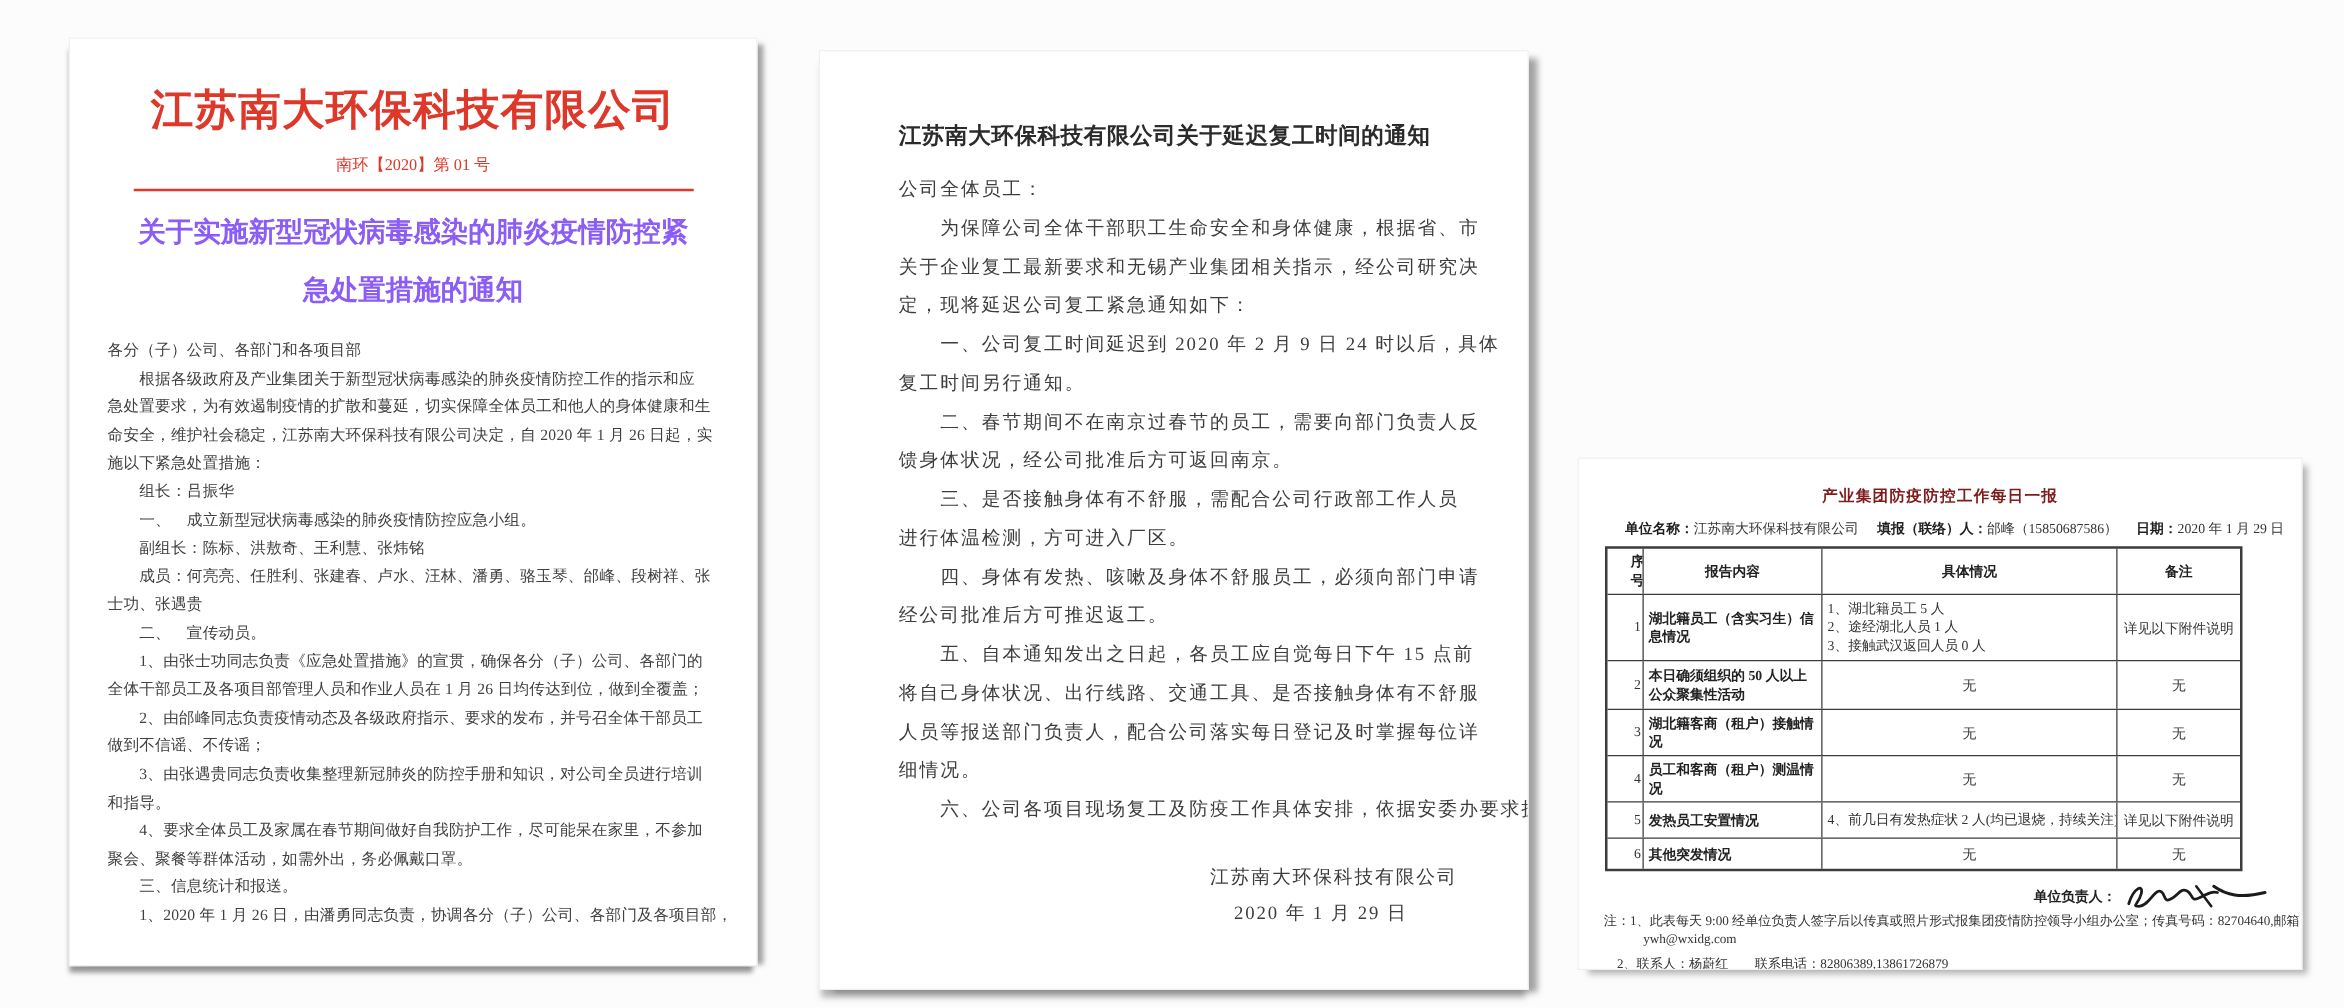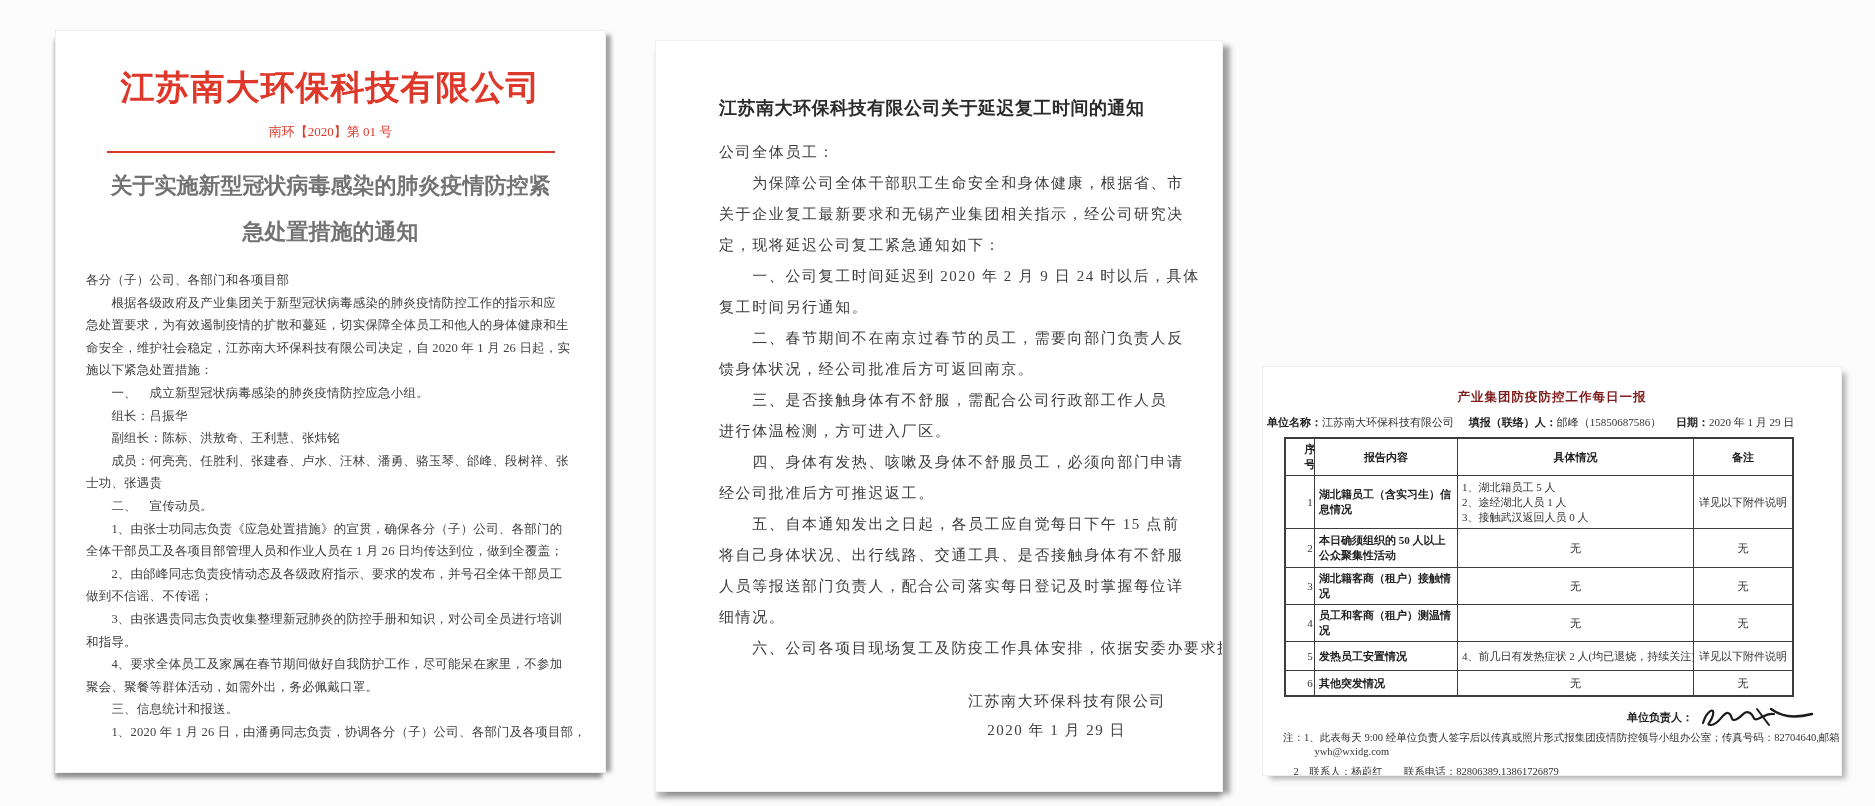--- a/index.html
+++ b/index.html
@@ -8,40 +8,40 @@
   .page{position:absolute;background:#ffffff;border:1px solid #f0f0f0;box-sizing:border-box;overflow:hidden;}
 
   
   .page-left{left:55px;top:30px;width:551px;height:743px;
     box-shadow:8px 2px 4px -3px rgba(90,90,90,.55), -2px 7px 4px -2px rgba(80,80,80,.6);}
   .l-red-title{margin-top:34px;text-align:center;font-size:34px;font-weight:bold;
     letter-spacing:1px;color:#dd382a;font-family:"Liberation Sans","DejaVu Sans",sans-serif;}
   .l-doc-no{margin-top:12px;text-align:center;font-size:13px;color:#dd382a;}
   .l-rule{margin:10px auto 0;width:448px;border:none;border-top:2px solid #dd382a;}
   .l-heading{margin-top:10px;}
-  .l-head-line{text-align:center;font-size:22px;font-weight:bold;line-height:46px;color:#737373;white-space:nowrap;}
+  .l-head-line{text-align:center;font-size:22px;font-weight:bold;line-height:46px;color:#8b5cf6;white-space:nowrap;}
   .l-body{margin:14px 18px 0 30px;font-size:12.5px;line-height:22.6px;color:#404040;letter-spacing:.2px;}
   .l-body .line{white-space:nowrap;}
 
   
   .page-middle{left:655px;top:40px;width:568px;height:752px;padding:0 56px 0 63px;
     box-shadow:9px 4px 5px -2px rgba(90,90,90,.55), 0 8px 5px -2px rgba(90,90,90,.45);}
   .m-title{margin-top:55px;font-size:18px;font-weight:bold;color:#2b2b2b;letter-spacing:.5px;
     font-family:"Liberation Sans","DejaVu Sans",sans-serif;white-space:nowrap;}
   .m-body{margin-top:17px;font-size:15px;line-height:31px;letter-spacing:1.6px;color:#3d3d3d;}
   .m-body .line{white-space:nowrap;}
   .m-sign{margin-top:28px;}
   .m-sign-company{text-align:right;font-size:15px;letter-spacing:1.5px;color:#3d3d3d;white-space:nowrap;}
   .m-sign-date{text-align:right;padding-right:40px;margin-top:10px;font-size:15px;letter-spacing:1.5px;color:#3d3d3d;white-space:nowrap;}
 
   
   .page-right{left:1262px;top:366px;width:580px;height:410px;
     box-shadow:6px 5px 5px -2px rgba(110,110,110,.5);}
   .r-title{margin-top:22px;text-align:center;font-size:12.5px;font-weight:bold;letter-spacing:1px;color:#7f1d1d;}
-  .r-info{margin:9px 18px 0 4px;font-size:11px;color:#333;white-space:nowrap;}
+  .r-info{margin:9px 18px 0 37px;font-size:11px;color:#333;white-space:nowrap;}
   .r-info .lbl{font-weight:bold;color:#222;}
   .r-info .sp{margin-left:12px;}
   .r-table{margin:7px 47px 0 21px;border:2px solid #3c3c3c;font-size:11px;color:#333;}
   .tr{display:grid;grid-template-columns:28px 143px 236px 1fr;}
   .tr + .tr{border-top:1px solid #3c3c3c;}
   .td{border-left:1px solid #3c3c3c;padding:3px 4px;display:flex;align-items:center;
       justify-content:center;text-align:center;overflow:hidden;}
   .td.c0{border-left:none;padding-left:24px;}
   .td.c1{justify-content:flex-start;text-align:left;font-weight:bold;color:#222;}
   .tr.head .td{font-weight:bold;justify-content:center;text-align:center;color:#222;min-height:20px;}
@@ -73,22 +73,22 @@
     <div class="l-heading">
         <div class="l-head-line">关于实施新型冠状病毒感染的肺炎疫情防控紧</div>
         <div class="l-head-line">急处置措施的通知</div>
       </div>
     <div class="l-body">
         <div class="line">各分（子）公司、各部门和各项目部</div>
         <div class="line">　　根据各级政府及产业集团关于新型冠状病毒感染的肺炎疫情防控工作的指示和应</div>
         <div class="line">急处置要求，为有效遏制疫情的扩散和蔓延，切实保障全体员工和他人的身体健康和生</div>
         <div class="line">命安全，维护社会稳定，江苏南大环保科技有限公司决定，自 2020 年 1 月 26 日起，实</div>
         <div class="line">施以下紧急处置措施：</div>
+        <div class="line">　　组长：吕振华</div>
         <div class="line">　　一、　成立新型冠状病毒感染的肺炎疫情防控应急小组。</div>
-        <div class="line">　　组长：吕振华</div>
         <div class="line">　　副组长：陈标、洪敖奇、王利慧、张炜铭</div>
         <div class="line">　　成员：何亮亮、任胜利、张建春、卢水、汪林、潘勇、骆玉琴、邰峰、段树祥、张</div>
         <div class="line">士功、张遇贵</div>
         <div class="line">　　二、　宣传动员。</div>
         <div class="line">　　1、由张士功同志负责《应急处置措施》的宣贯，确保各分（子）公司、各部门的</div>
         <div class="line">全体干部员工及各项目部管理人员和作业人员在 1 月 26 日均传达到位，做到全覆盖；</div>
         <div class="line">　　2、由邰峰同志负责疫情动态及各级政府指示、要求的发布，并号召全体干部员工</div>
         <div class="line">做到不信谣、不传谣；</div>
         <div class="line">　　3、由张遇贵同志负责收集整理新冠肺炎的防控手册和知识，对公司全员进行培训</div>
         <div class="line">和指导。</div>

